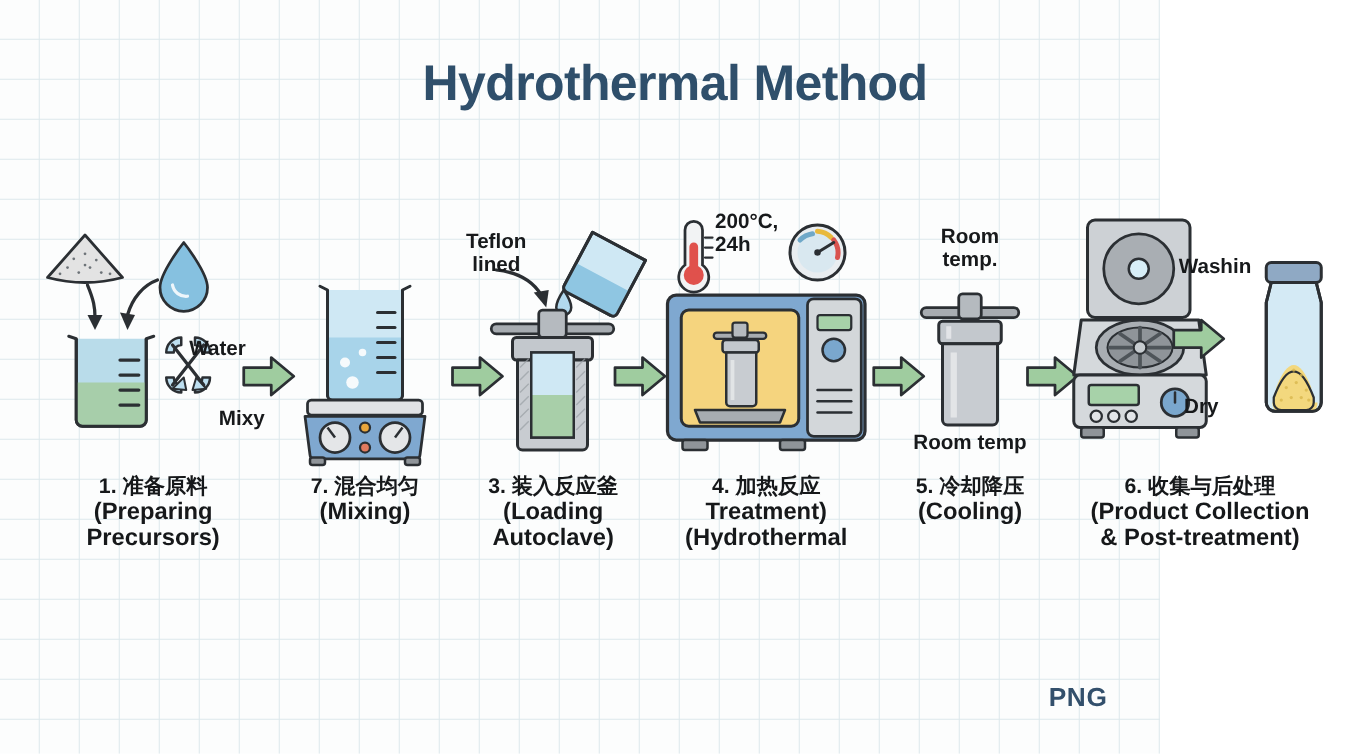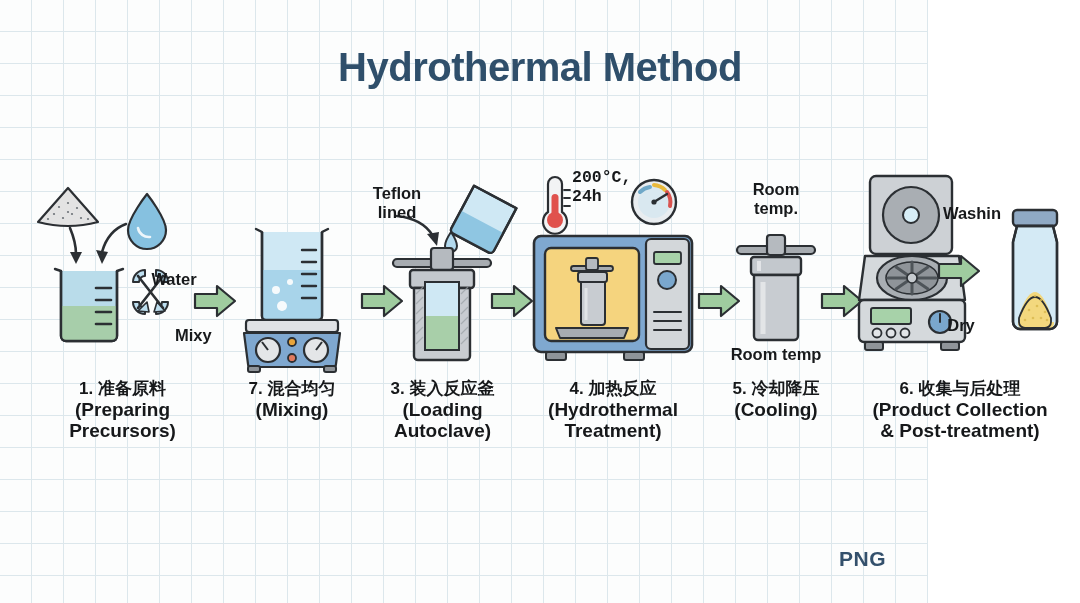--- a/index.html
+++ b/index.html
@@ -320,28 +320,28 @@
             <line x1="58" y1="118" x2="58" y2="150" stroke="#e8eaec" stroke-width="3" opacity="0.8"></line>
           </g>
 
           <path d="M28 158 L100 158 L96 168 L32 168 Z" fill="#a7acb1" stroke="#2b2f33" stroke-width="2" stroke-linejoin="round"></path>
 
           <rect x="18" y="182" width="20" height="8" rx="2" fill="#8f9499" stroke="#2b2f33" stroke-width="2"></rect>
           <rect x="96" y="182" width="20" height="8" rx="2" fill="#8f9499" stroke="#2b2f33" stroke-width="2"></rect>
         </g>
       </svg>
     </div>
-    <div class="side-label" style="left:44px; top:-2px; width:82px; text-align:left;font-family:Liberation Mono, monospace;">
+    <div class="side-label" style="left:44px; top:-2px; width:82px; text-align:left;">
       <span>200°C,</span><br>
       <span style="display:inline-block; ">24h</span>
     </div>
     <div class="caption">
       <span class="cap-cn">4. 加热反应</span>
+      <span class="cap-en">Treatment)</span>
       <span class="cap-en">(Hydrothermal</span>
-      <span class="cap-en">Treatment)</span>
     </div>
   </div>
 
   <div class="arrow" style="left:697px;">
     <svg width="44" height="36" viewBox="0 0 44 36">
       <path d="M2 11 L24 11 L24 3 L42 18 L24 33 L24 25 L2 25 Z" fill="#9fcc9f" stroke="#2b2f33" stroke-width="2.2" stroke-linejoin="round"></path>
     </svg>
   </div>
 
   <div class="step" style="left:715px; width:122px;">

